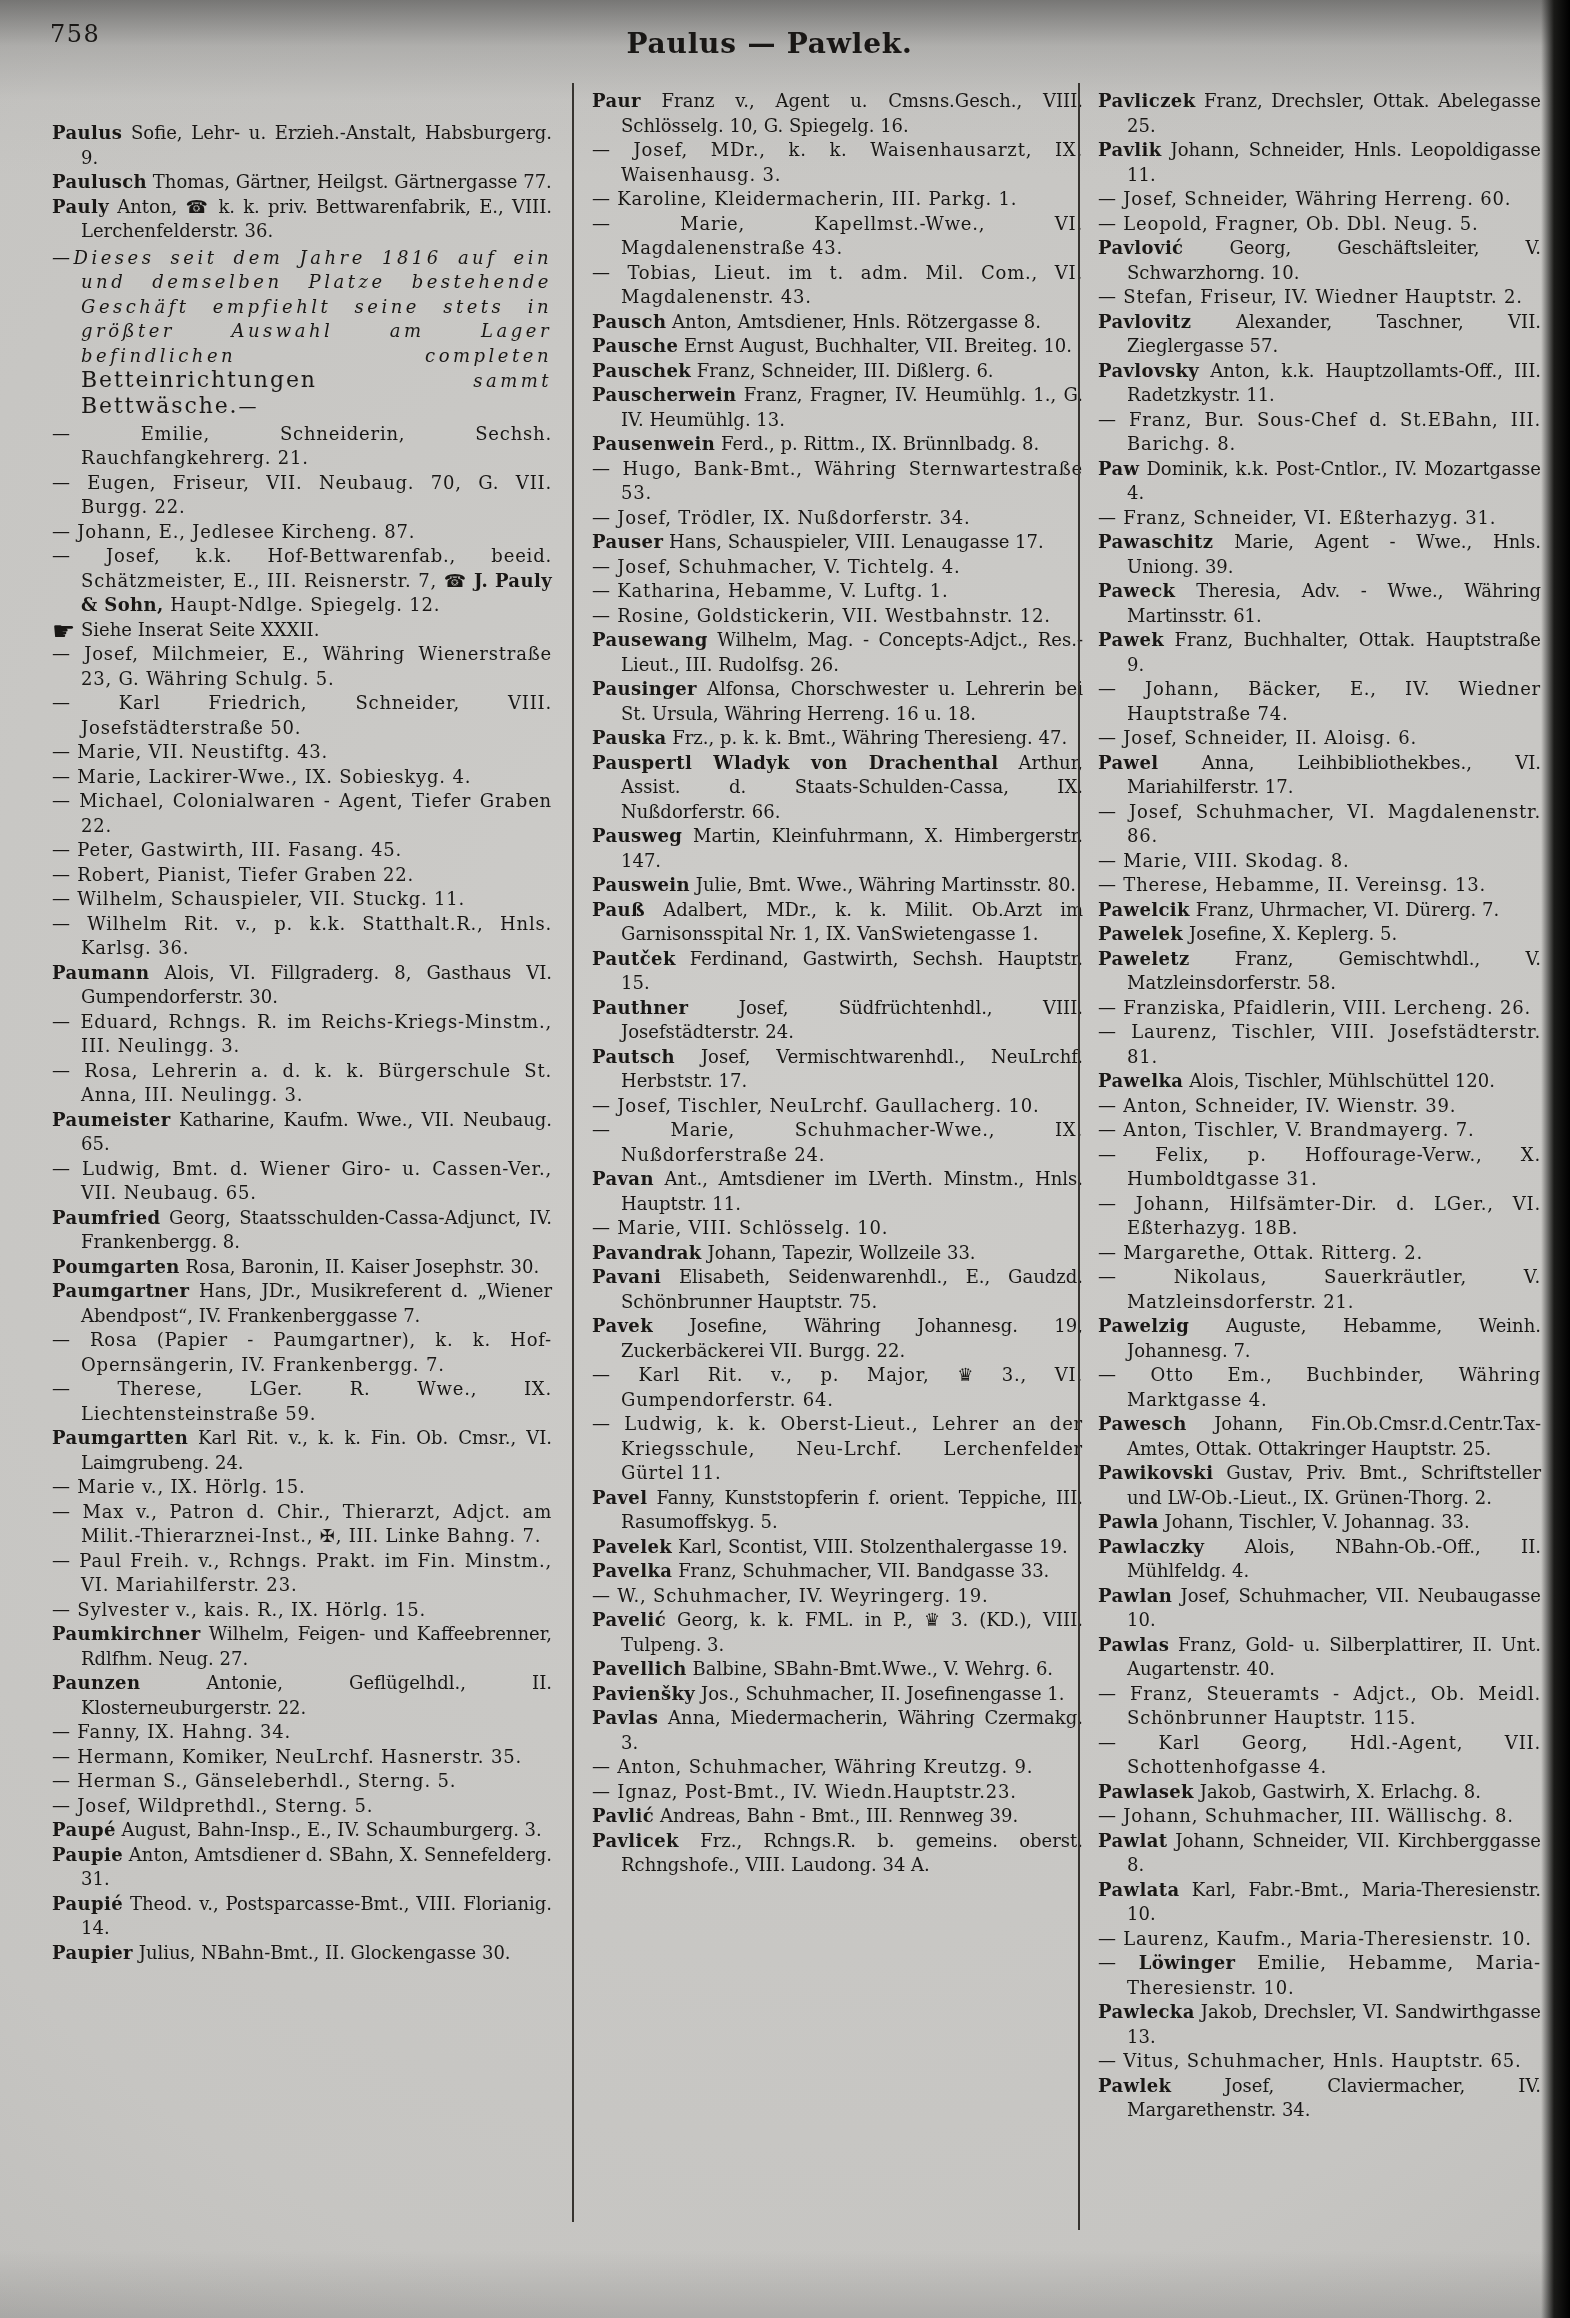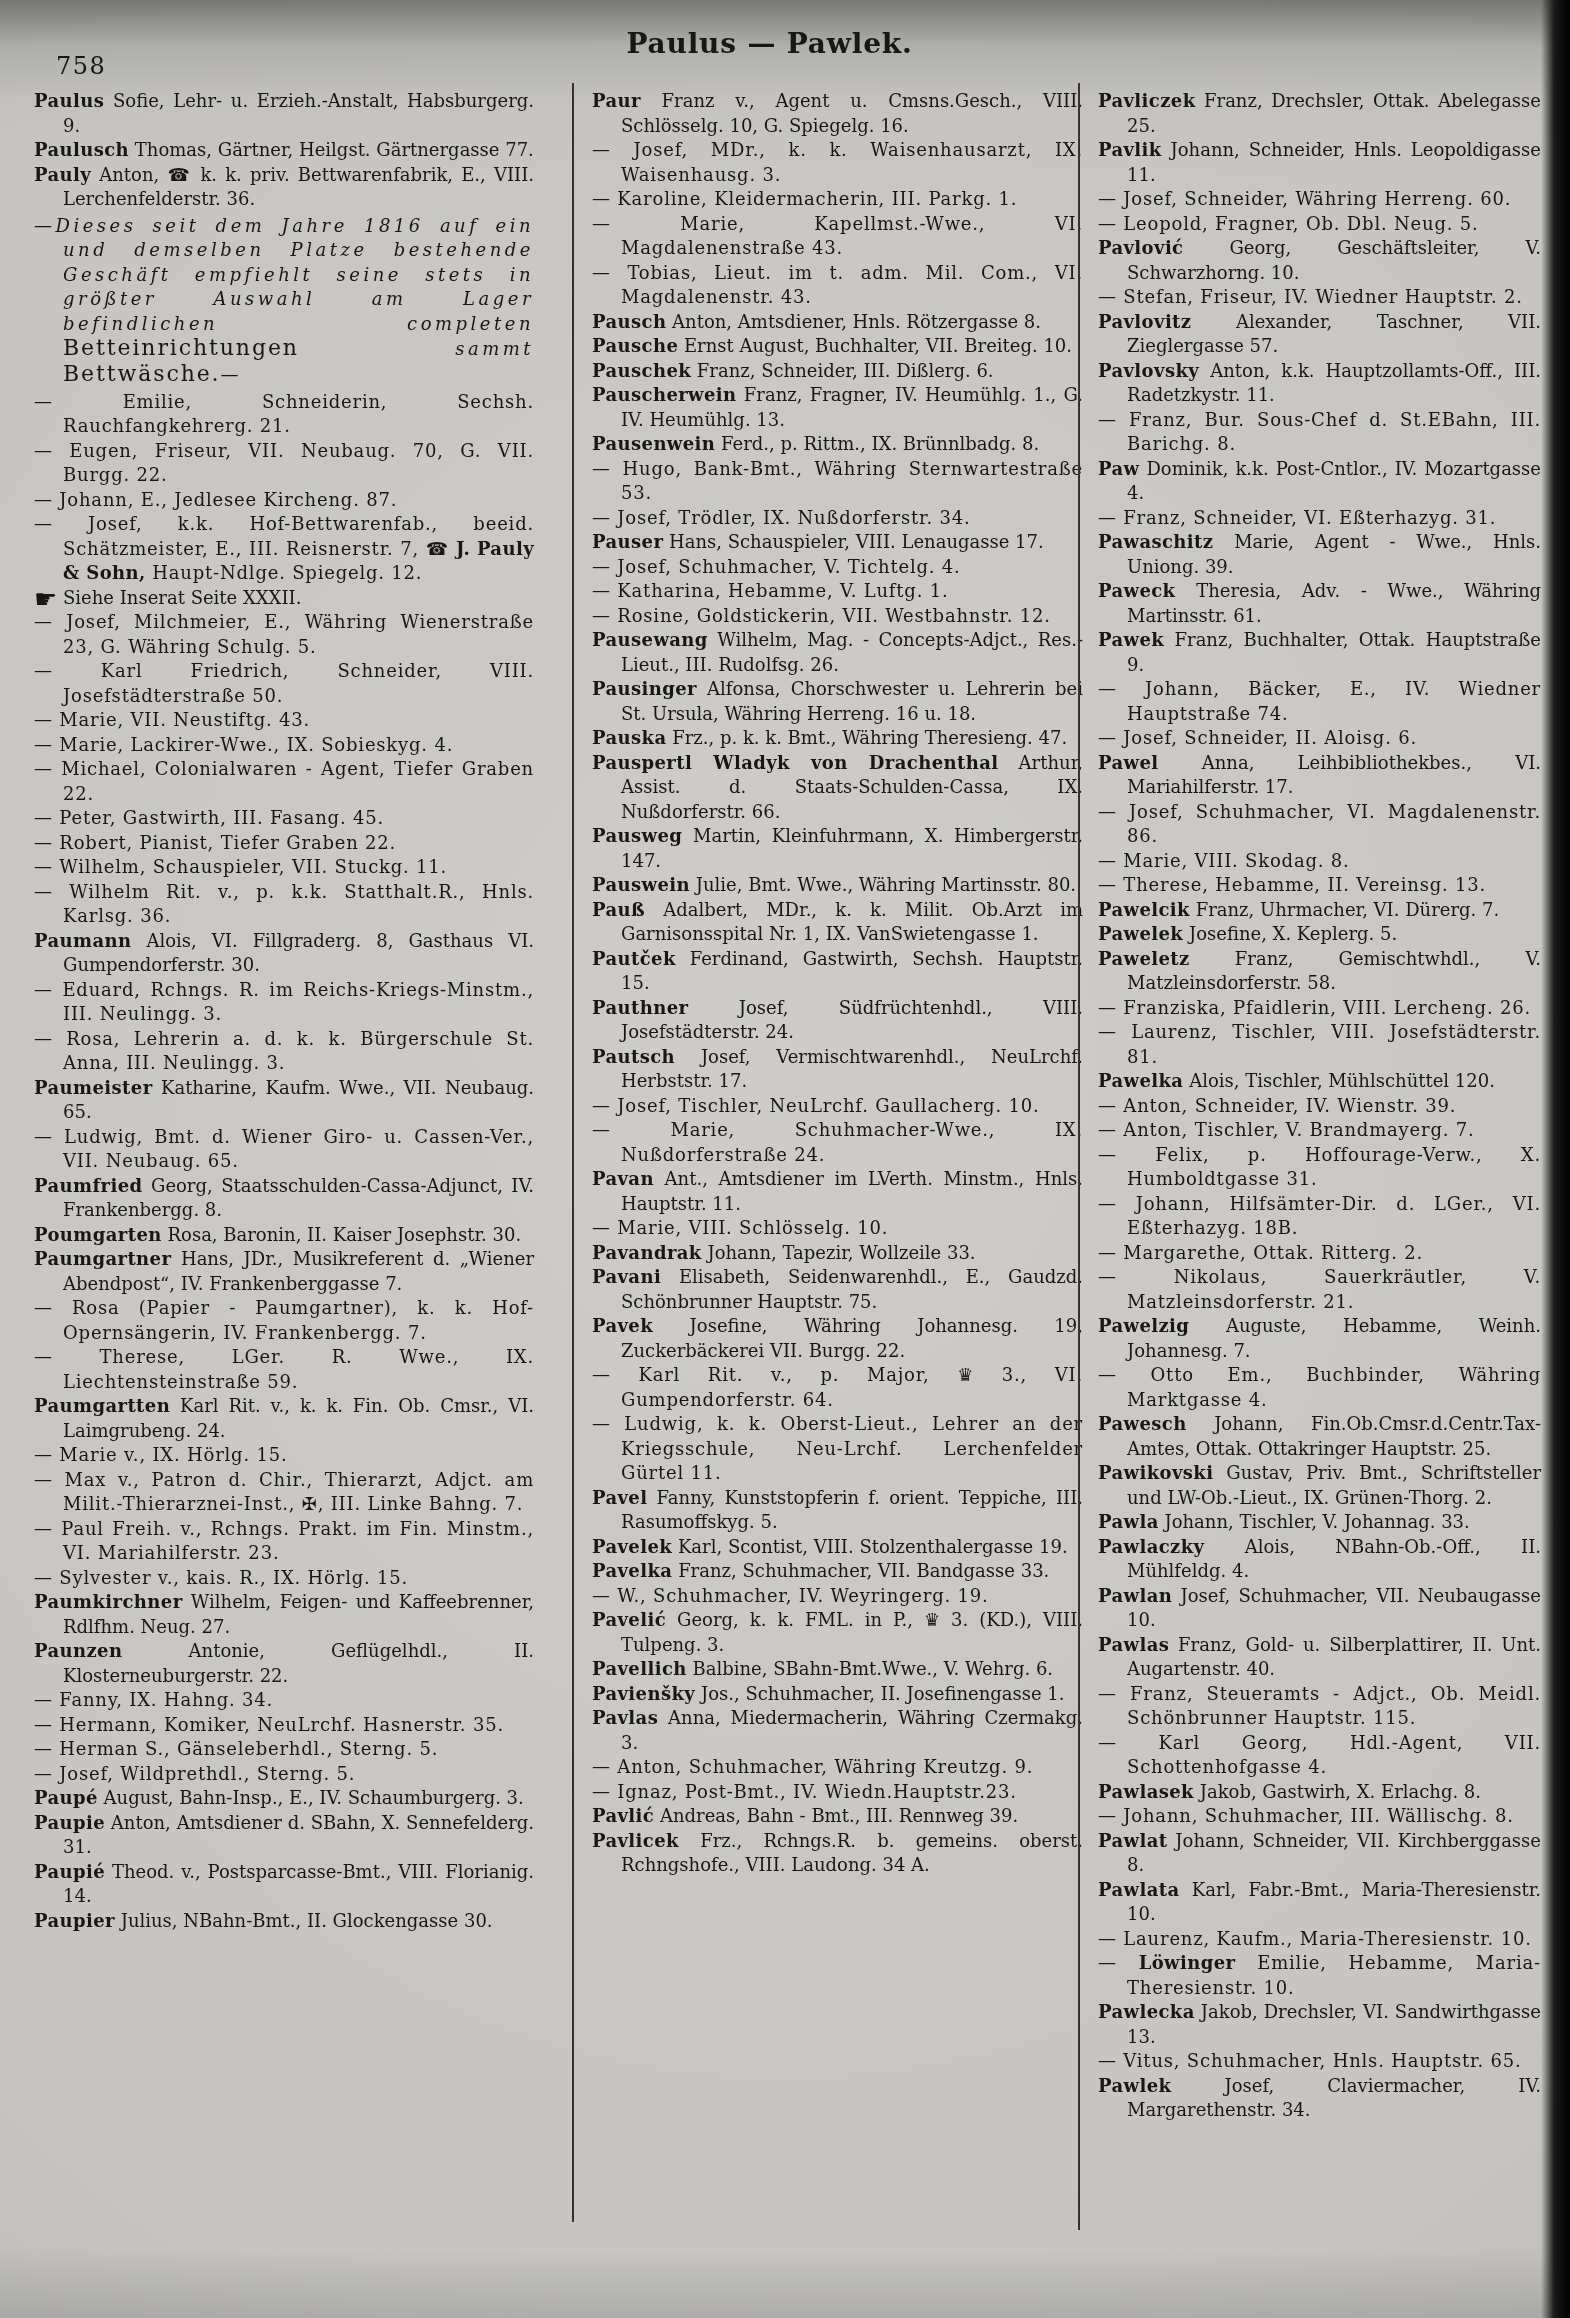--- a/index.html
+++ b/index.html
@@ -7,25 +7,25 @@
     position:relative;width:1570px;height:2319px;overflow:hidden;
     font-family:"DejaVu Serif","Liberation Serif",serif;
     color:#191715;
     background:
       linear-gradient(180deg, rgba(40,40,40,.50) 0px, rgba(90,90,90,.22) 46px, rgba(150,150,150,.08) 100px, rgba(0,0,0,0) 176px),
       linear-gradient(0deg, rgba(60,60,60,.18) 0px, rgba(0,0,0,0) 69px),
       radial-gradient(130% 100% at 50% 45%, #cdccc9 0%, #c6c5c2 55%, #b0afac 100%);
   }
   .scan-edge{position:absolute;top:0;bottom:0;right:0;width:29px;
     background:linear-gradient(90deg, rgba(20,20,19,0) 0%, #1a1a18 45%, #000 100%);}
-  .pagenum{position:absolute;left:56px;top:20px;font-size:24px;letter-spacing:1.5px;margin-top:32px;}
+  .pagenum{position:absolute;left:50px;top:20px;font-size:24px;letter-spacing:1.5px;}
   .title{position:absolute;left:0;right:31px;top:15.3px;margin:12px;text-align:center;
     font-size:28px;font-weight:bold;letter-spacing:0.8px;}
   .col{position:absolute;top:89px;font-size:18px;line-height:24.5px;}
-  .c1{left:34px;width:500px;}
+  .c1{left:52px;width:500px;margin-top:32px;}
   .c2{left:592px;width:491px;}
   .c3{left:1098px;width:443px;}
   .divider{position:absolute;top:83px;width:1.5px;background:#36332f;}
   .d1{left:572px;height:2139px;}
   .d2{left:1078px;height:2147px;}
   .entry{margin:0;text-indent:-29px;padding-left:29px;text-align:justify;}
   .lead{font-weight:bold;letter-spacing:0.4px;}
   .dash{letter-spacing:0.8px;}
   .entry.ad{margin:2.3px 0;}
   .entry.ad .spaced{letter-spacing:3.5px;font-style:italic;}

